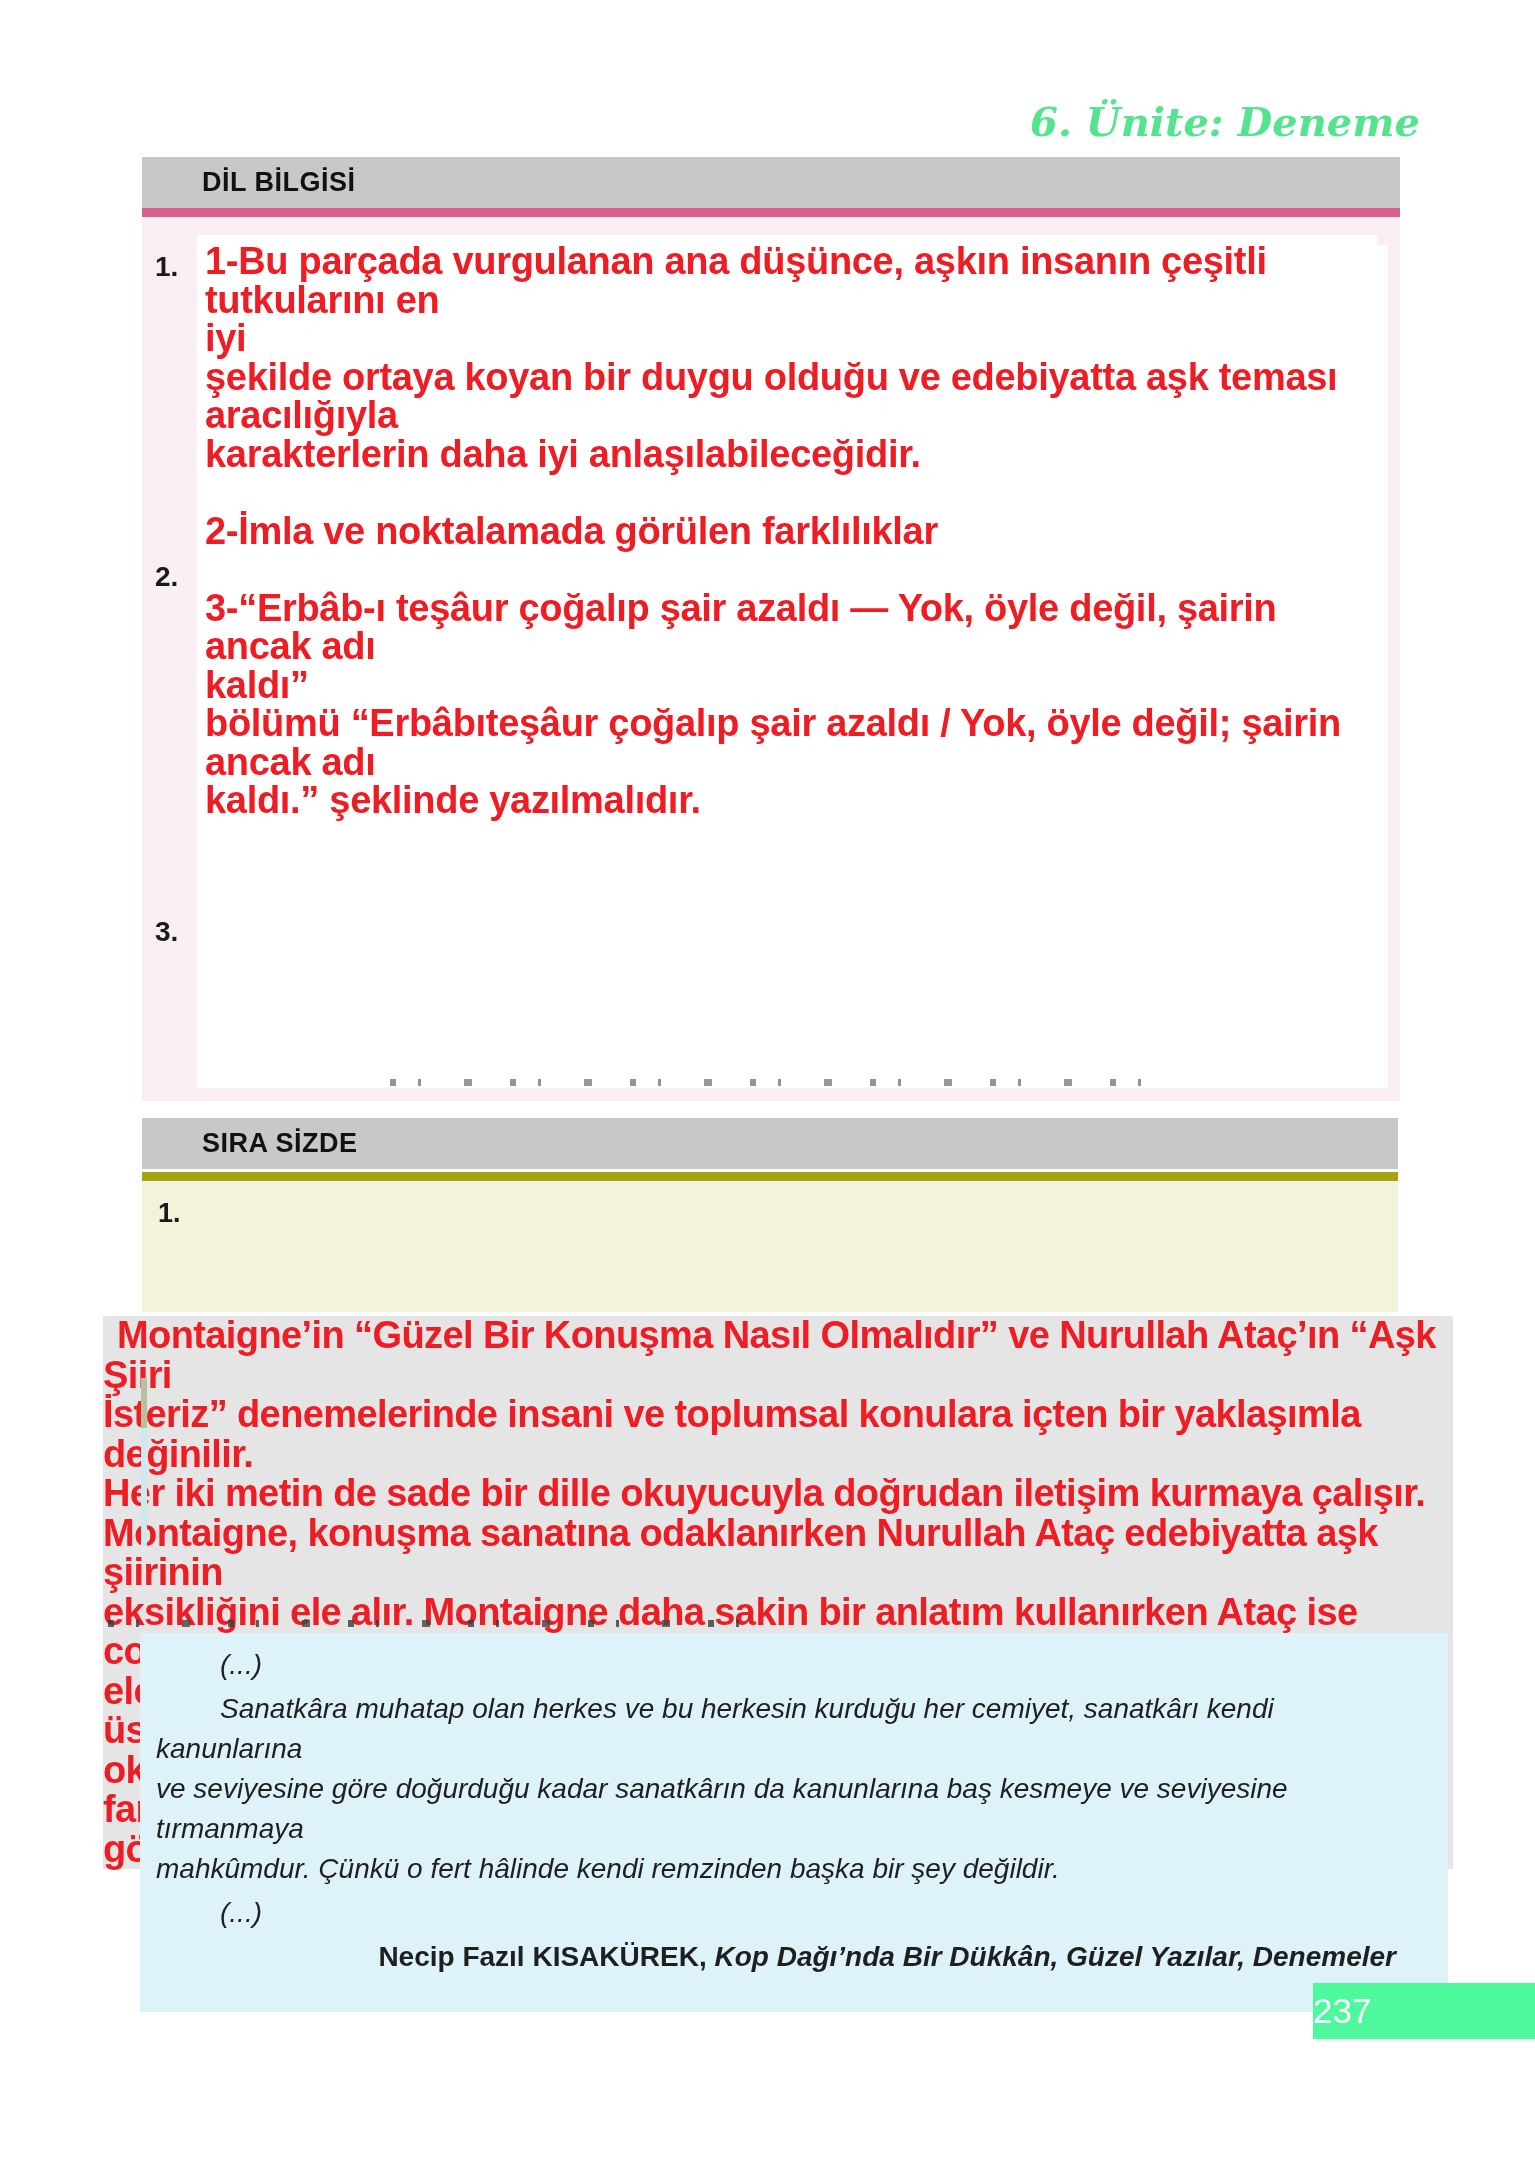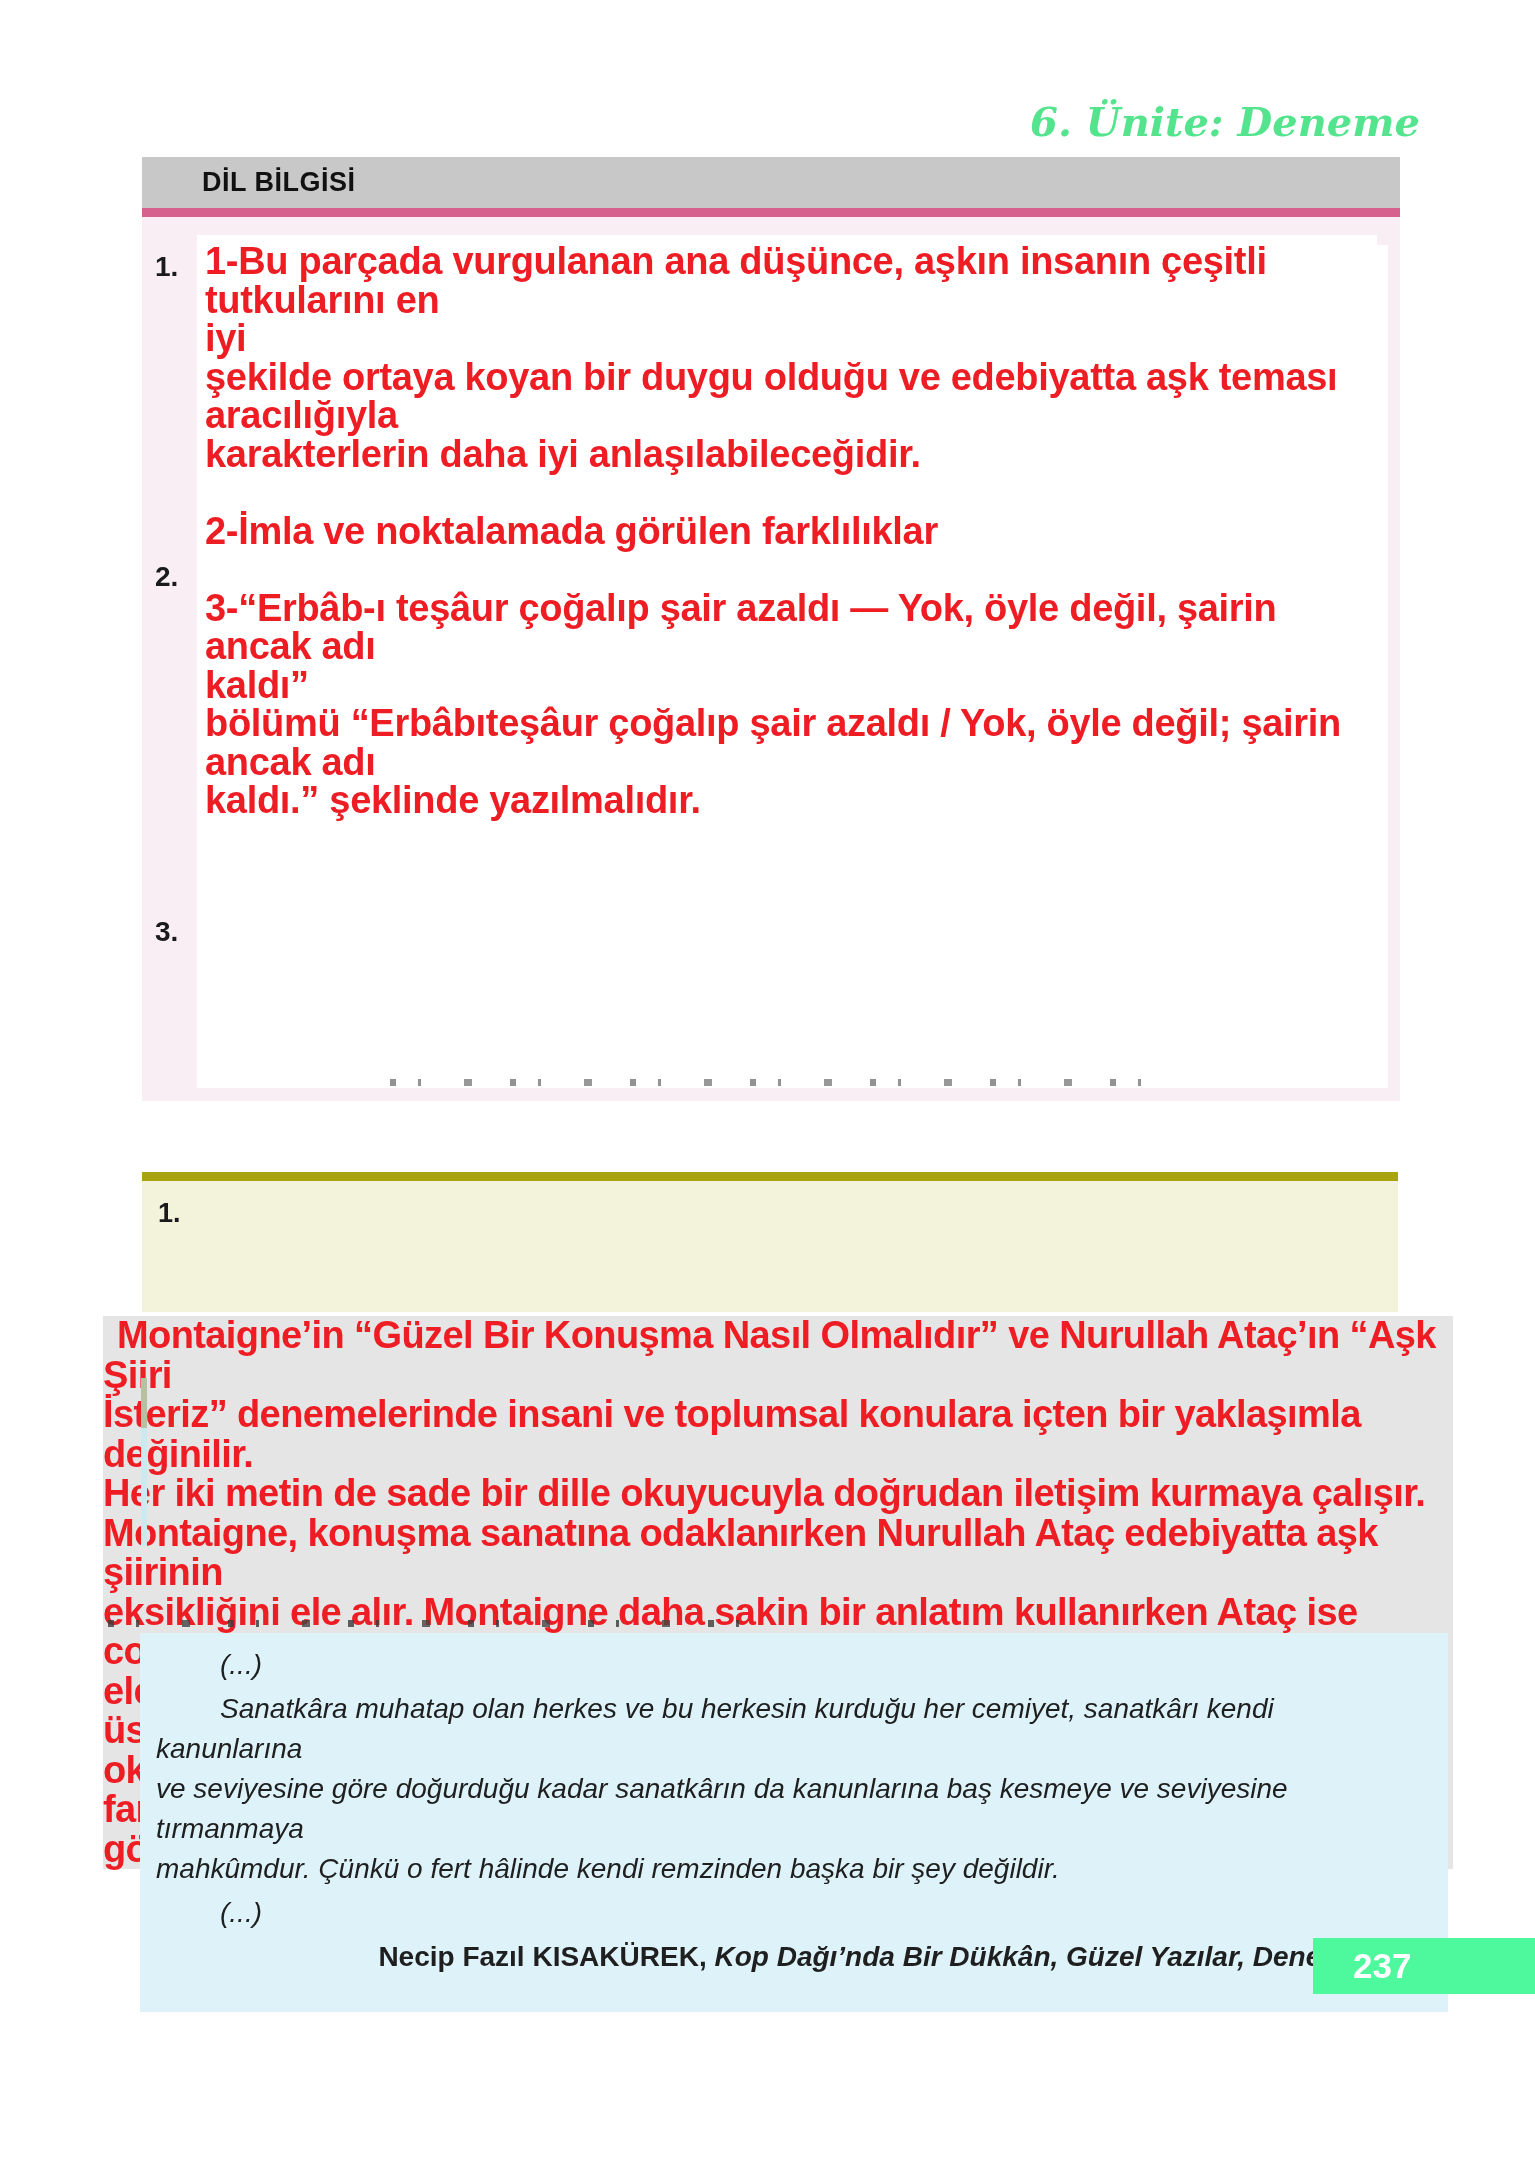--- a/index.html
+++ b/index.html
@@ -124,26 +124,24 @@
     font-size:28px;line-height:40px;
     white-space:normal;
   }
   .quote-attribution .attr-name{
     font-weight:bold;font-style:normal;
   }
   .quote-attribution .attr-work{
     font-weight:bold;font-style:italic;
   }
   .page-number-tab{
-    position:absolute;left:1313px;top:1938px;width:222px;height:56px;
+    position:absolute;left:1313px;top:1983px;width:222px;height:56px;
     background:var(--green-page-bg,#4ef89c);
     color:#ffffff;
     font-size:35px;line-height:56px;
-    padding-left:40px;
-    font-weight:bold;
   }
 </style>
 </head>
 <body>
 
 <div class="page">
 
   <div class="unit-header">6. Ünite: Deneme</div>
 
   <div class="section-bar bar-dil">
@@ -166,20 +164,23 @@
 
 2-İmla ve noktalamada görülen farklılıklar
 
 3-“Erbâb-ı teşâur çoğalıp şair azaldı — Yok, öyle değil, şairin ancak adı
 kaldı”
 bölümü “Erbâbıteşâur çoğalıp şair azaldı / Yok, öyle değil; şairin ancak adı
 kaldı.” şeklinde yazılmalıdır.</div>
 
   <div class="remnant remnant-a"></div>
 
+  <div class="section-bar bar-sira">
+    <span class="bar-label">SIRA SİZDE</span>
+  </div>
   <div class="stripe stripe-olive"></div>
   <div class="cream-panel"></div>
 
   <div class="question-number">1.</div>
 
   <div class="red-block red-answer-2">Montaigne’in “Güzel Bir Konuşma Nasıl Olmalıdır” ve Nurullah Ataç’ın “Aşk Şiiri
 İsteriz” denemelerinde insani ve toplumsal konulara içten bir yaklaşımla değinilir.
 Her iki metin de sade bir dille okuyucuyla doğrudan iletişim kurmaya çalışır.
 Montaigne, konuşma sanatına odaklanırken Nurullah Ataç edebiyatta aşk şiirinin
 eksikliğini ele alır. Montaigne daha sakin bir anlatım kullanırken Ataç ise coşkulu ve

